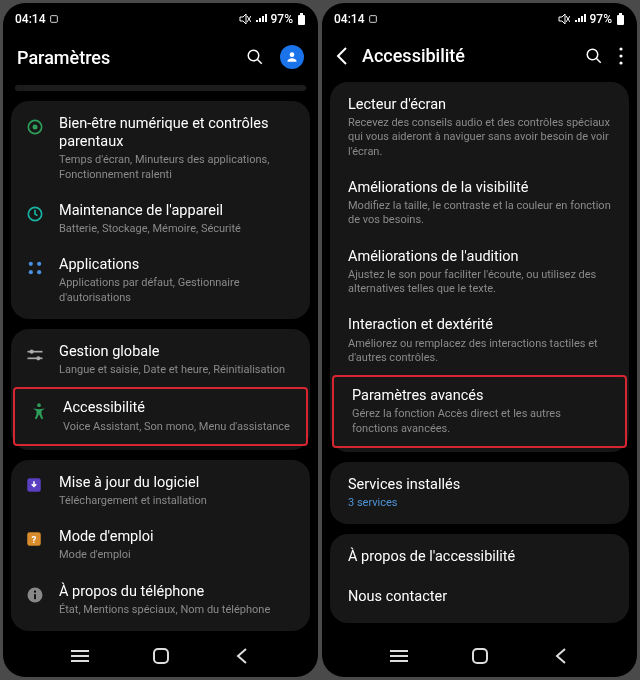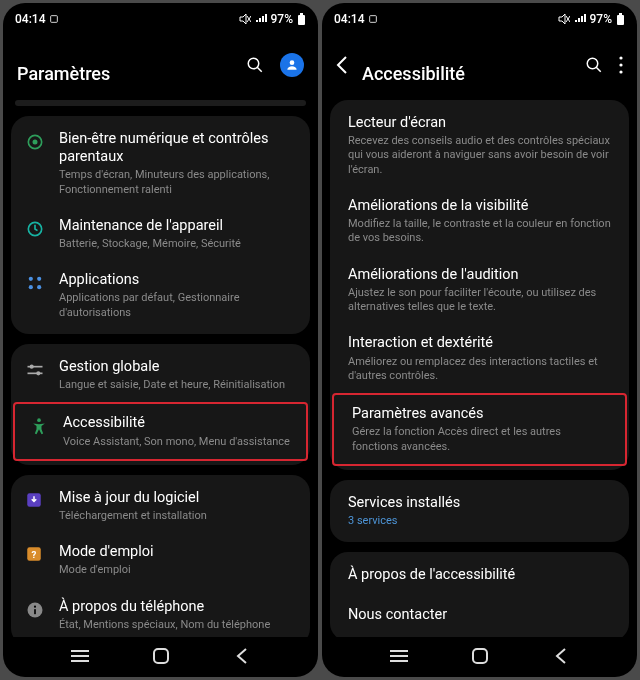--- a/index.html
+++ b/index.html
@@ -32,21 +32,21 @@
     font-size: 12px;
     font-weight: 500;
   }
   .status-left, .status-right { display: flex; align-items: center; gap: 4px; }
   .header {
     display: flex;
     align-items: center;
     padding: 10px 14px 12px 14px;
     color: #fff;
   }
-  .header-title { font-size: 18px; font-weight: 500; flex: 1; margin-top: 18px; }
+  .header-title { font-size: 18px; font-weight: 500; flex: 1; }
   .header-back { margin-right: 14px; display: flex; align-items: center; }
   .header-actions { display: flex; align-items: center; gap: 16px; }
   .avatar {
     width: 24px; height: 24px;
     background: #1a73e8;
     border-radius: 50%;
     display: flex; align-items: center; justify-content: center;
   }
   .content { flex: 1; overflow: hidden; padding: 4px 8px; }
   .pill-faded {

